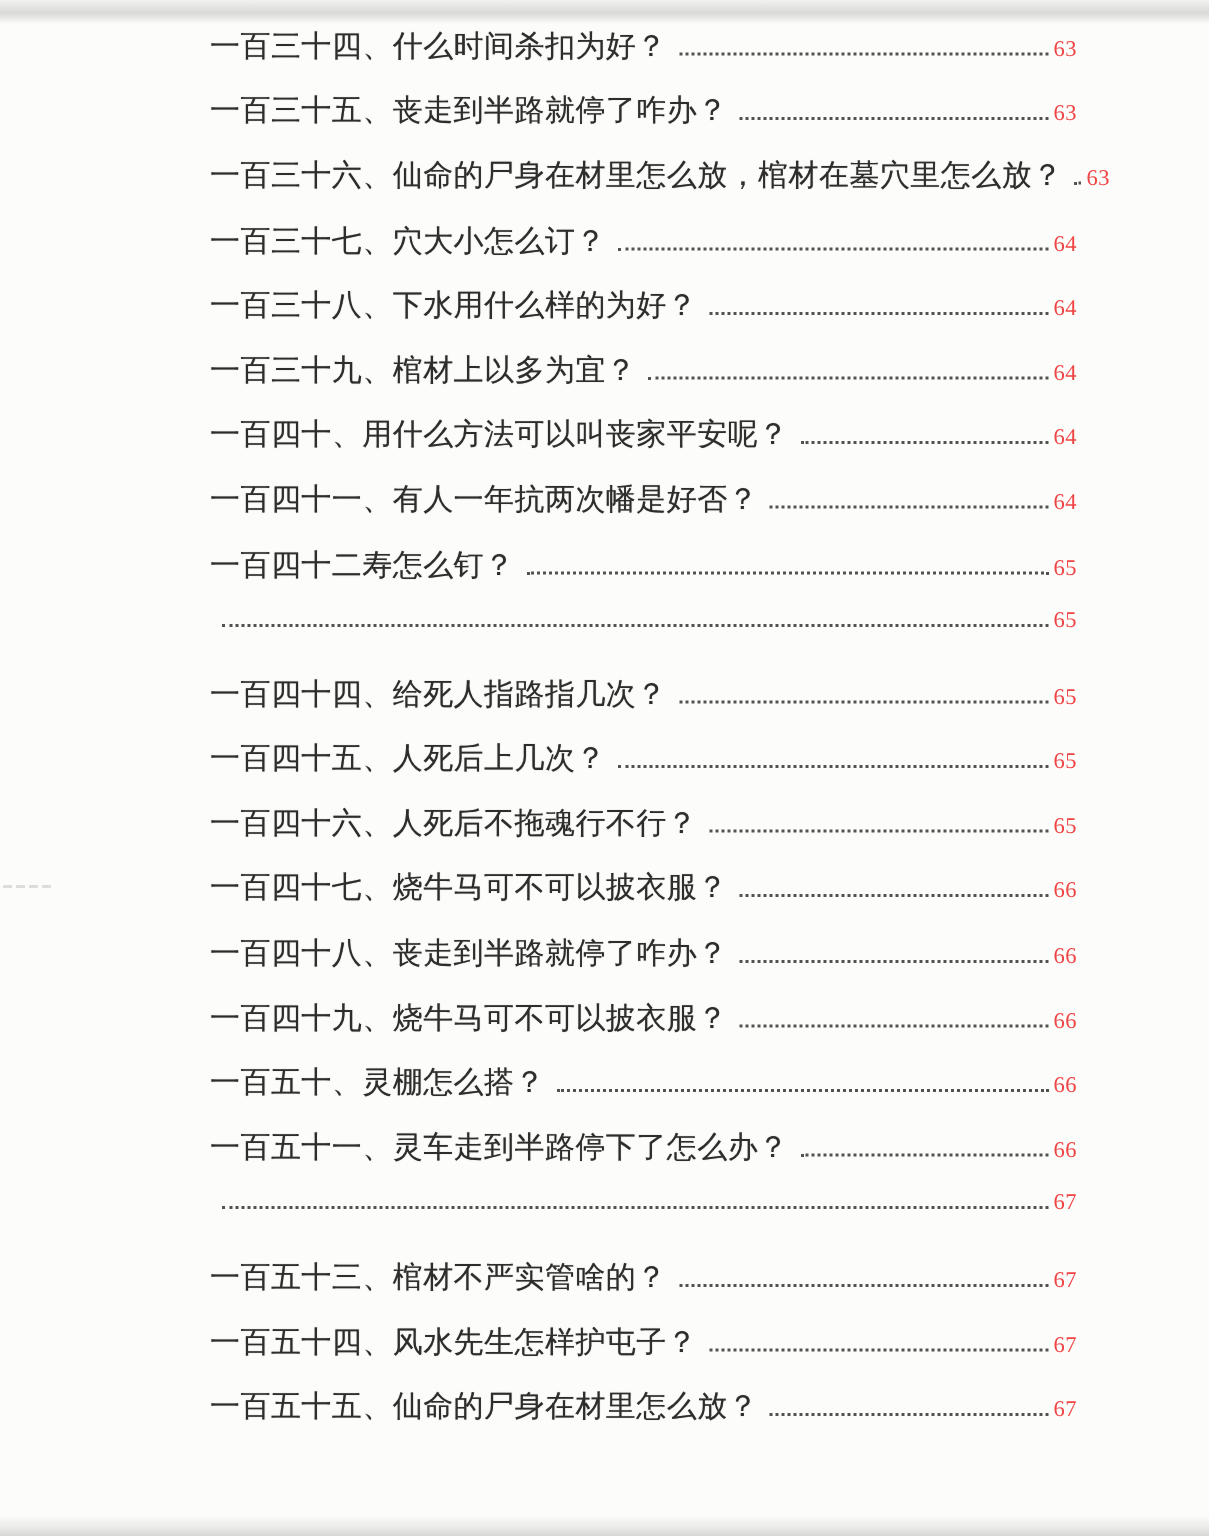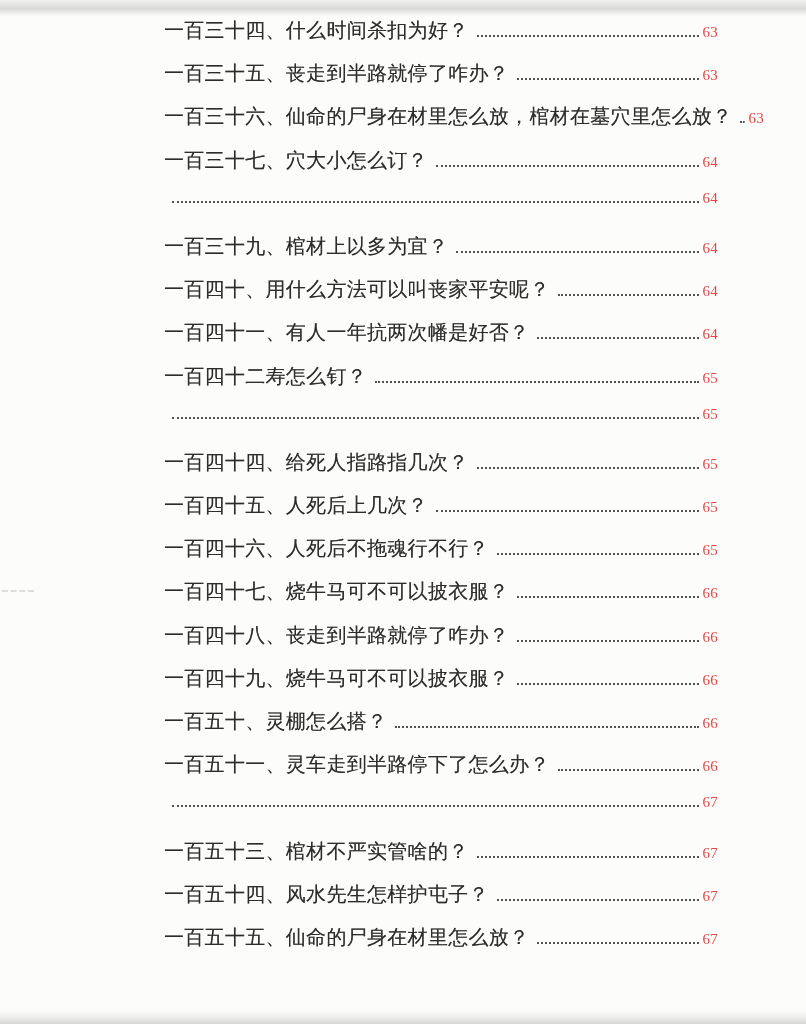--- a/index.html
+++ b/index.html
@@ -31,21 +31,20 @@
     opacity: 0.55;
   }
   .toc {
     position: absolute;
     top: 17px; left: 140px; width: 578px;
   }
   .toc-row {
     display: flex;
     align-items: baseline;
     height: 43.2px;
-    margin-left: 24px;
   }
   .toc-title {
     font-size: 20px;
     letter-spacing: 0.3px;
     color: #2e2d2c;
     white-space: nowrap;
     text-shadow: 0 0 0.6px rgba(46,45,44,0.55);
   }
   .dot-leader {
     flex: 1 1 auto;
@@ -99,20 +98,21 @@
         <span class="toc-page">63</span>
       </div>
 
       <div class="toc-row">
         <span class="toc-title">一百三十七、穴大小怎么订？</span>
         <span class="dot-leader"></span>
         <span class="toc-page">64</span>
       </div>
 
       <div class="toc-row">
+        <span class="toc-title">一百三十八、下水用什么样的为好？</span>
         <span class="dot-leader"></span>
         <span class="toc-page">64</span>
       </div>
 
       <div class="toc-row">
         <span class="toc-title">一百三十九、棺材上以多为宜？</span>
         <span class="dot-leader"></span>
         <span class="toc-page">64</span>
       </div>
 

